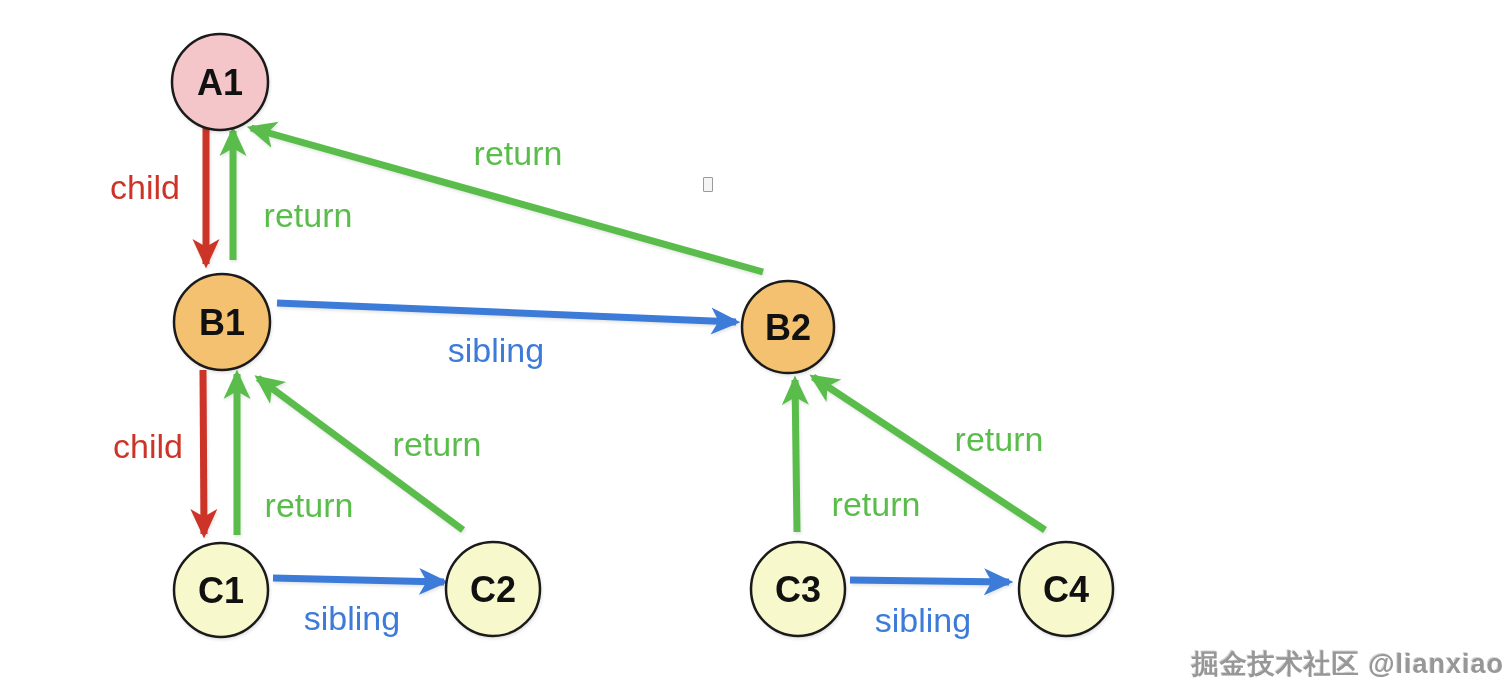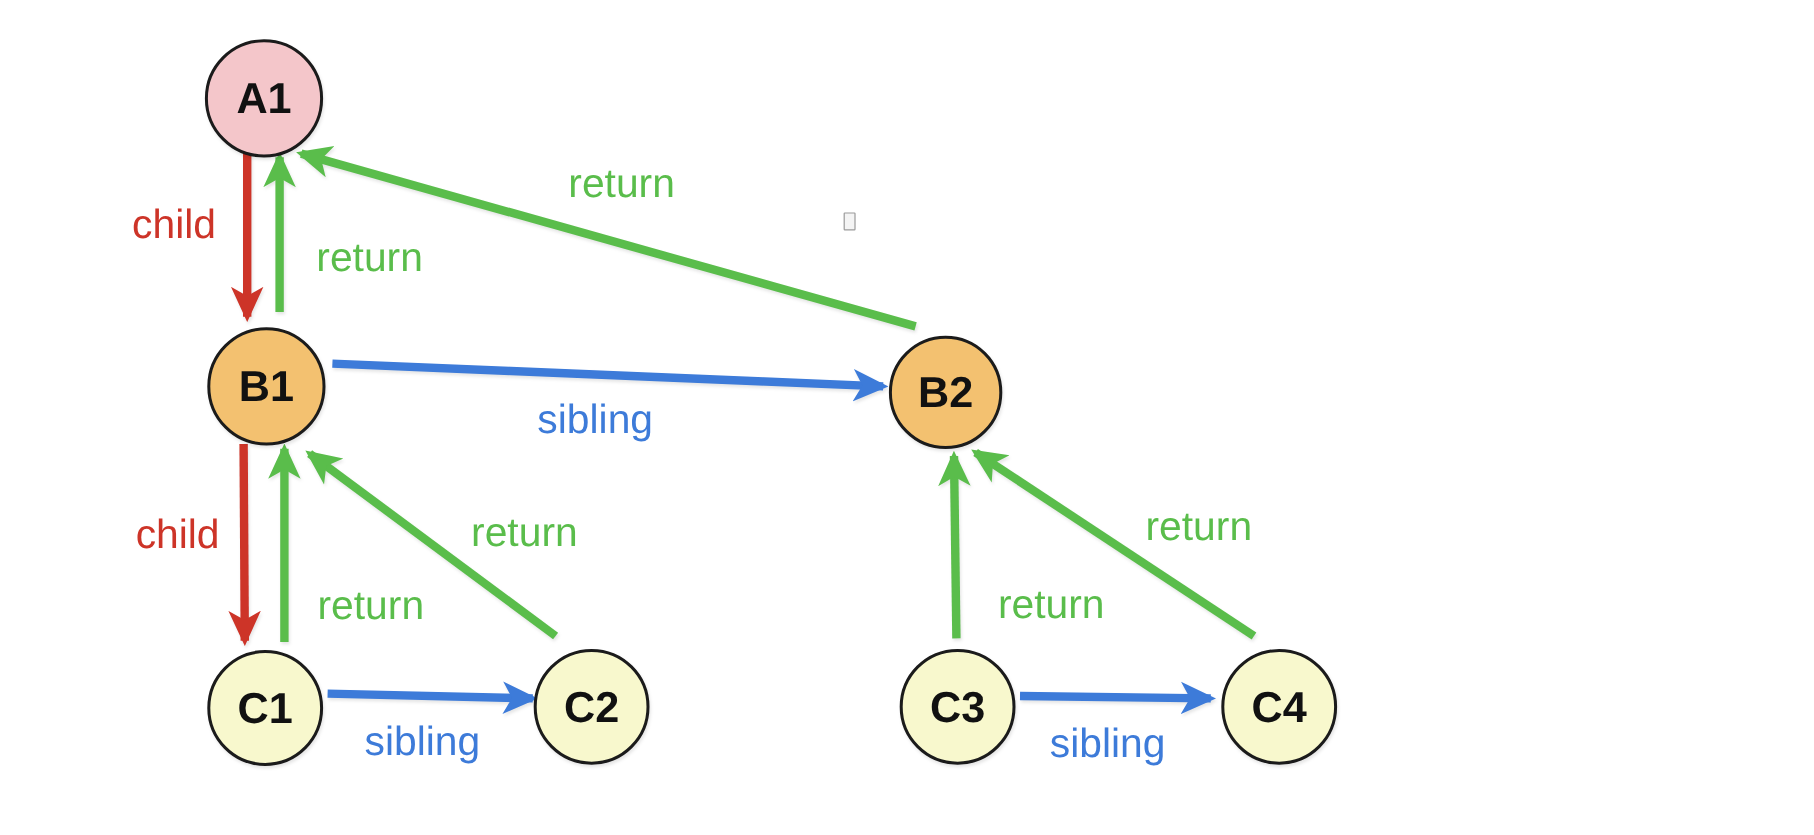--- a/index.html
+++ b/index.html
@@ -123,13 +123,14 @@
       <g class="soft-shadow">
         <circle cx="798" cy="589" r="47" fill="#f8f8cd" stroke="#1b1b1b" class="node-circle"></circle>
         <text x="798" y="589" fill="#111111" class="node-label" dominant-baseline="central">C3</text>
       </g>
       <g class="soft-shadow">
         <circle cx="1066" cy="589" r="47" fill="#f8f8cd" stroke="#1b1b1b" class="node-circle"></circle>
         <text x="1066" y="589" fill="#111111" class="node-label" dominant-baseline="central">C4</text>
       </g>
     </svg>
   <div id="cursor-artifact" style="left: 703px; top: 177px; width: 8px; height: 13px;"></div>
+  <div id="watermark">掘金技术社区 @lianxiao</div>
 </div>
 
 </body></html>

